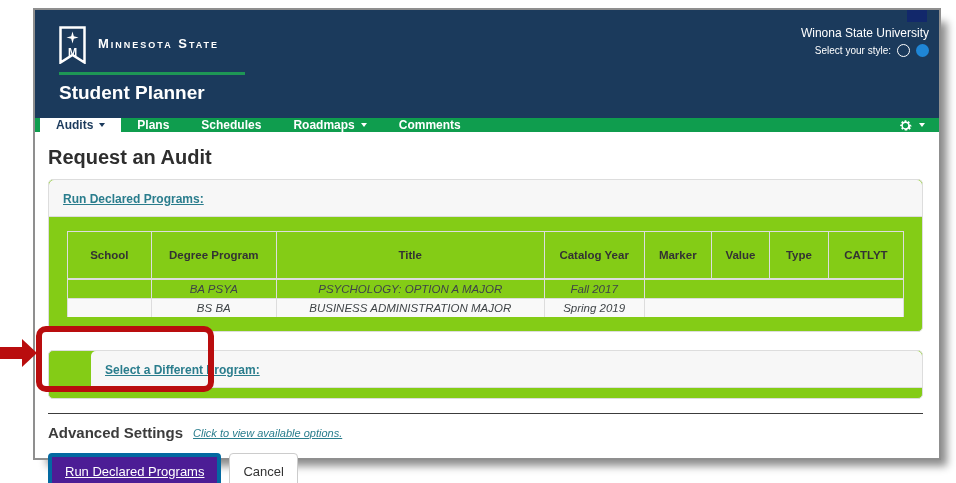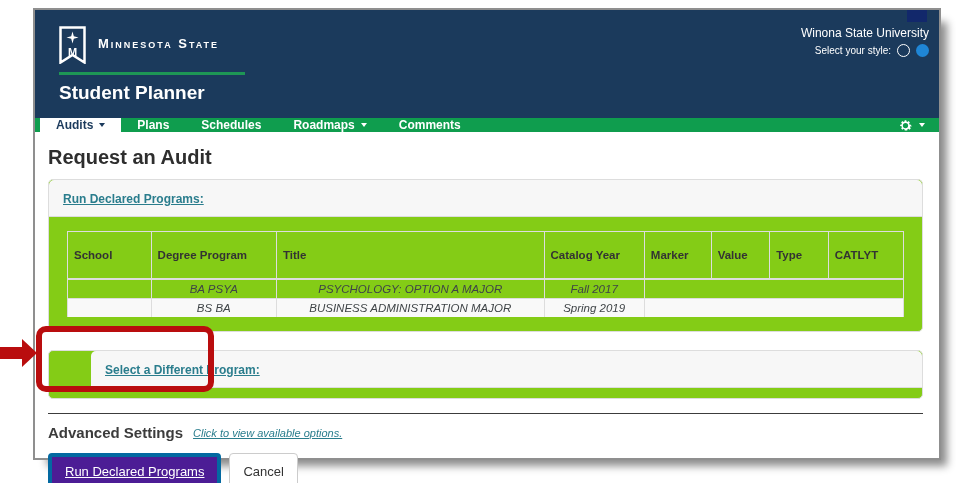--- a/index.html
+++ b/index.html
@@ -34,21 +34,21 @@
   
   .content{padding:0 16px 0 13px;}
   .page-title{font-size:20px;font-weight:bold;color:#2e2e2e;margin:14px 0 10px;}
   .panel{border:1px solid #ddd;border-radius:5px;background:#84cc16;}
   .panel-heading{background:#f7f7f7;padding:9px 14px;border-bottom:1px solid #ddd;
                  border-radius:5px 5px 0 0;}
   .panel-body{padding:14px 18px;}
   .teal-link{color:#2a7d8d;font-weight:bold;font-size:12px;text-decoration:underline;cursor:pointer;}
   table.audit{width:100%;border-collapse:collapse;font-size:11.5px;color:#3f4447;}
   table.audit th{border:1px solid #ddd;border-bottom:2px solid #ddd;padding:17px 6px;
-                 font-weight:bold;color:#333;text-align:left;}
+                 font-weight:bold;color:#333;text-align:center;}
   table.audit td{border-top:1px solid #ddd;padding:3px 6px;text-align:center;font-style:italic;}
   table.audit td.v{border-left:1px solid #ddd;border-right:1px solid #ddd;}
   table.audit td.rest{border:1px solid #ddd;border-bottom:none;}
   table.audit tr.striped td{background:#f9f9f9;}
   .panel-spacer{height:10px;}
   .panel-2{margin-top:18px;padding-left:42px;}
   .rule{border:none;border-top:1px solid #3c3c3c;margin:14px 0 10px;}
   .adv-row{display:flex;align-items:center;gap:10px;}
   .adv-title{font-size:15px;font-weight:bold;color:#3c3c3c;}
   .adv-link{font-size:11px;font-style:italic;color:#2a7d8d;text-decoration:underline;cursor:pointer;}

